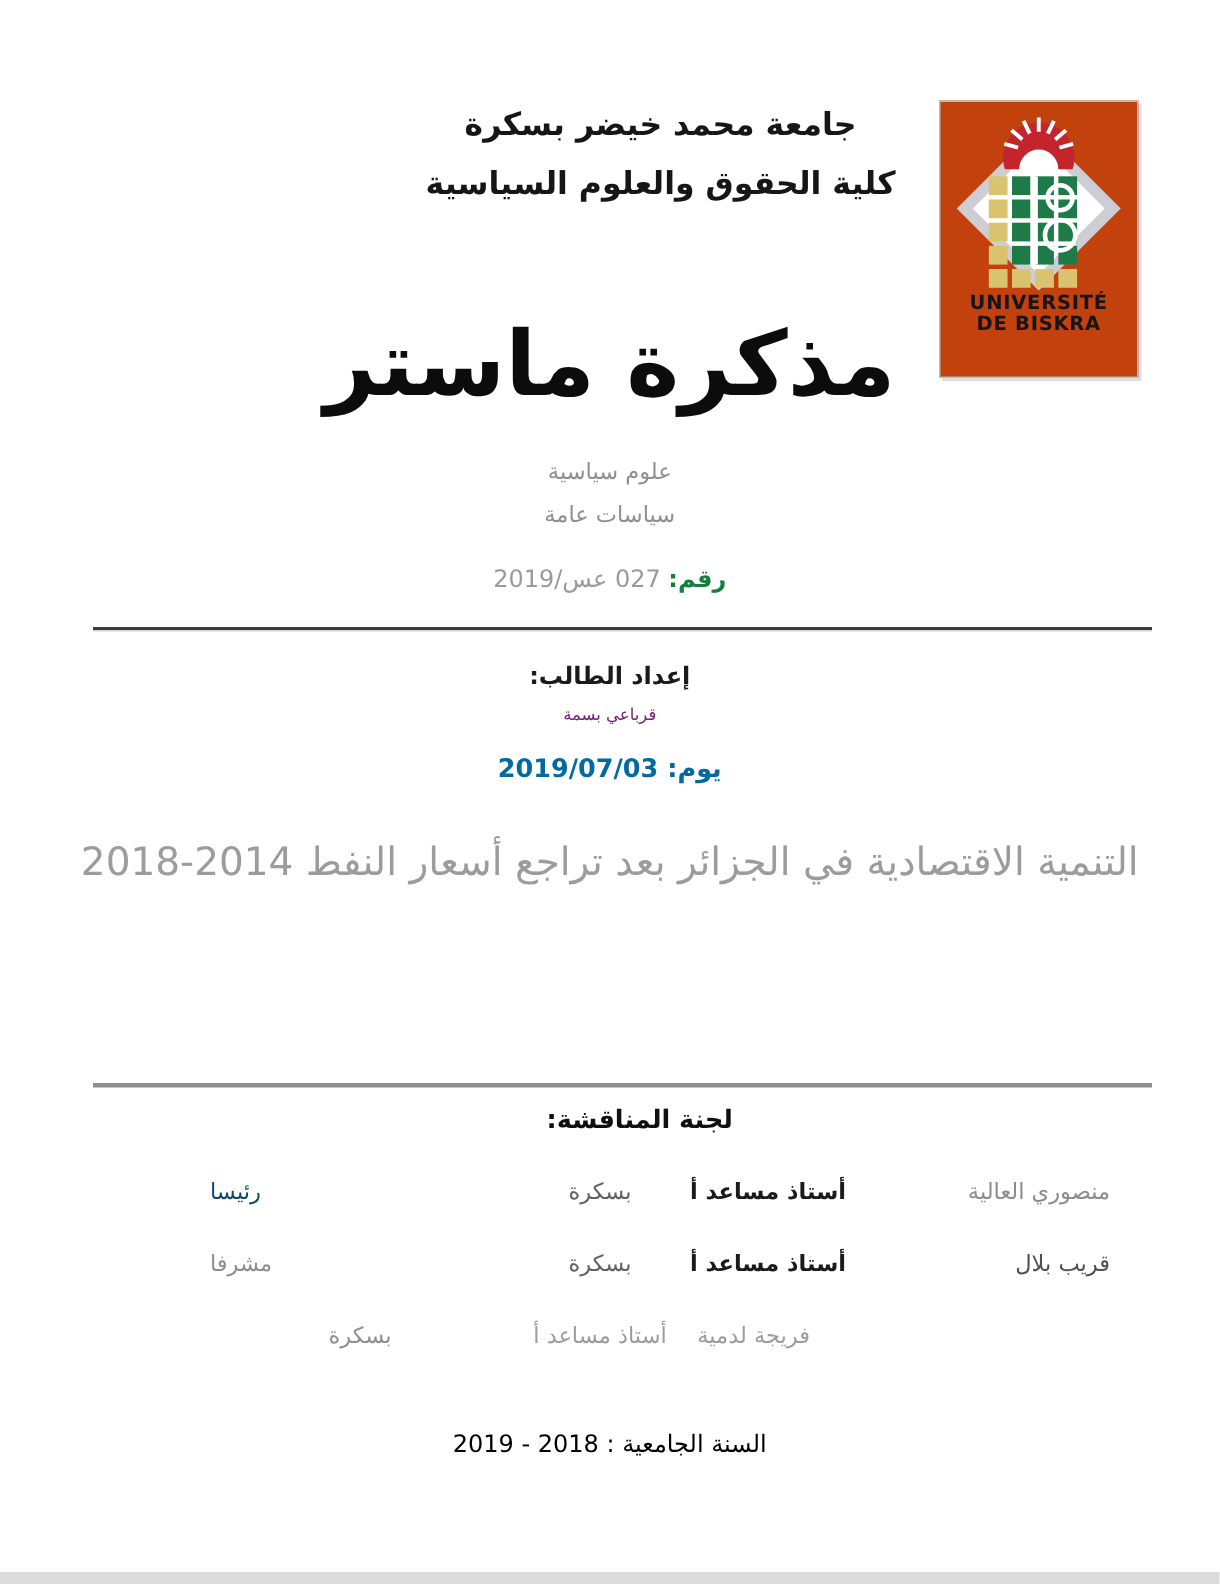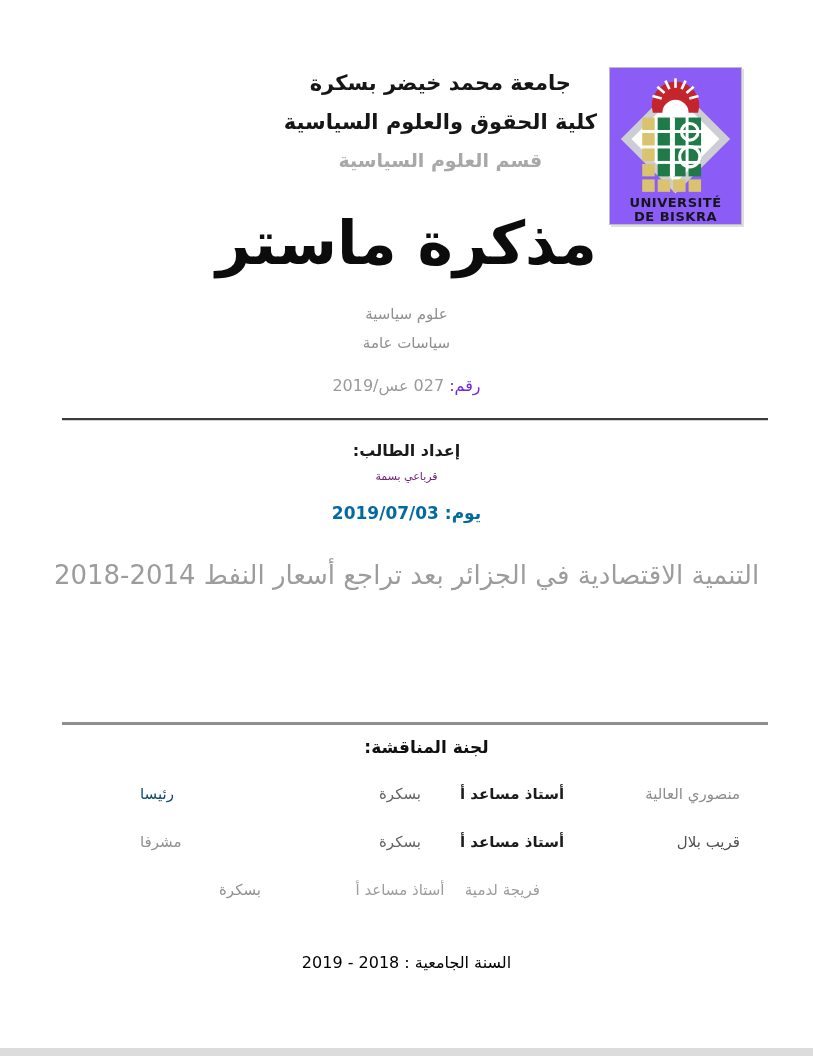--- a/index.html
+++ b/index.html
@@ -10,33 +10,33 @@
   .abs{position:absolute;}
   .rtl{direction:rtl;unicode-bidi:embed;}
   .center{left:0;right:0;text-align:center;}
 
   
   .hdr-text{top:64px;right:216px;text-align:center;}
   .hdr-line1,.hdr-line2{font-size:21px;font-weight:bold;color:#161616;line-height:39px;letter-spacing:.5px;}
   .hdr-line3{font-size:19px;font-weight:bold;color:#a8a8a8;line-height:36px;letter-spacing:.5px;}
 
   .logo-box{
-    top:67px;right:71px;width:133px;height:158px;background:#8b5cf6;
+    top:67px;right:54px;width:133px;height:185px;background:#c2410c;
     border:1px solid #bcbcc0;box-shadow:2px 2px 0 #dedede;box-sizing:border-box;
   }
   .logo-emblem{display:block;margin:2px auto 0;}
   .logo-caption{text-align:center;color:#15151b;font-weight:bold;
     font-size:13px;line-height:14px;letter-spacing:.5px;font-family:"DejaVu Sans",sans-serif;}
 
   
   .doc-type{top:208px;font-size:60px;font-weight:bold;color:#0c0c0c;letter-spacing:1px;}
   .field{top:305px;font-size:15px;color:#8f8f8f;}
   .specialty{top:334px;font-size:15px;color:#8f8f8f;}
   .number-line{top:376px;font-size:16px;}
-  .number-label{font-weight:normal;color:#6d28d9;margin-top:13px;}
+  .number-label{font-weight:bold;color:#15803d;margin-top:13px;}
   .number-value{color:#9a9a9a;}
 
   .rule1{top:418px;left:62px;width:706px;height:0;
     border-top:2px solid #3c3c3c;border-bottom:1px solid #d2d2d2;}
 
   
   .prepared{top:441px;font-size:16px;font-weight:600;color:#1a1a1a;}
   .student-name{top:470px;font-size:11px;color:#701a75;}
   .date-line{top:503px;font-size:17px;font-weight:600;color:#0369a1;}
 
@@ -65,21 +65,20 @@
   
   .year-line{top:953px;font-size:16px;color:#000000;}
   .bottom-strip{left:0;right:0;top:1048px;height:8px;background:#dcdcdc;}
 </style>
 </head>
 <body>
 
 <div class="abs hdr-text rtl">
   <div class="hdr-line1">جامعة محمد خيضر بسكرة</div>
   <div class="hdr-line2">كلية الحقوق والعلوم السياسية</div>
-  <div class="hdr-line3">قسم العلوم السياسية</div>
 </div>
 
 <div class="abs logo-box">
   <svg class="logo-emblem" width="127" height="126" viewBox="0 0 100 106" xmlns="http://www.w3.org/2000/svg">
 
     <polygon points="50,12 96,58 50,104 4,58" fill="#cdced3"></polygon>
     <polygon points="50,21 87,58 50,95 13,58" fill="#ffffff"></polygon>
 
     <g>
       <rect x="22" y="40" width="10.5" height="10.5" fill="#d9c36e"></rect>

